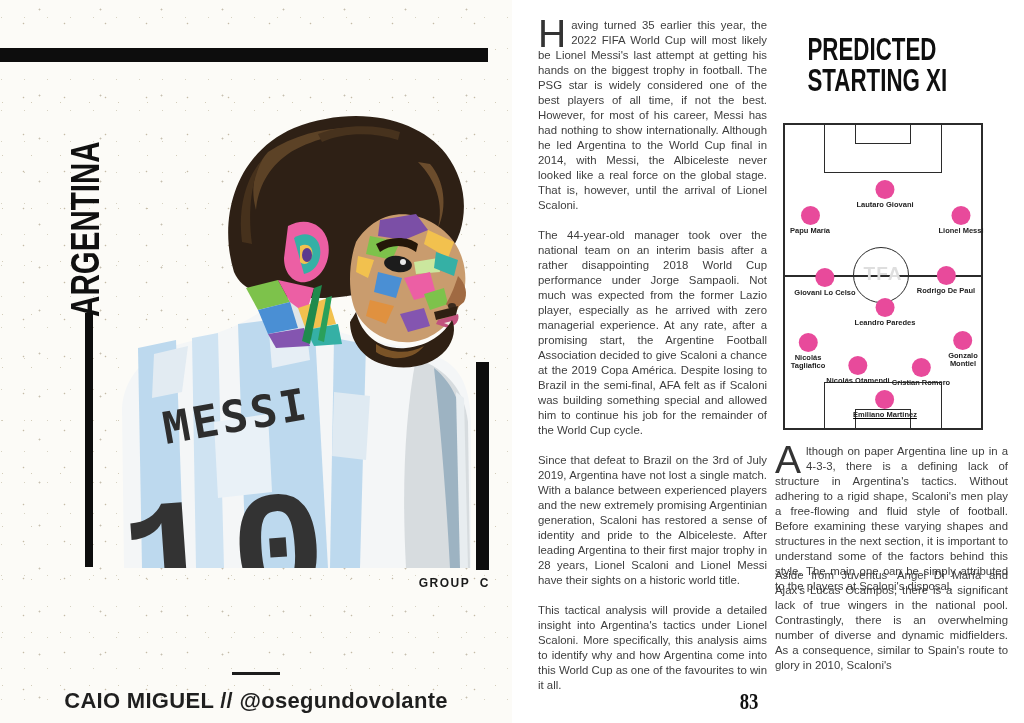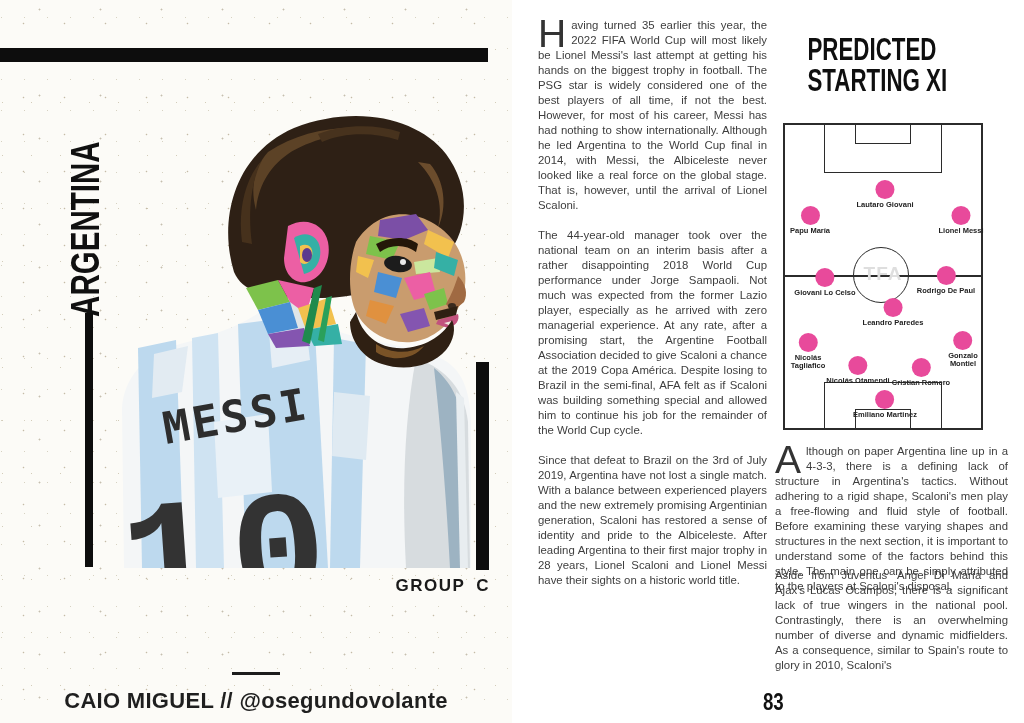--- a/index.html
+++ b/index.html
@@ -17,38 +17,38 @@
     background-size:41px 37px,29px 53px,61px 43px,23px 31px;
     background-position:3px 5px,17px 23px,9px 31px,13px 2px;}
   .top-bar{position:absolute;left:0;top:48px;width:488px;height:14px;background:#0d0d0d;}
   .argentina-wrap{position:absolute;left:4px;top:206px;width:162px;height:46px;
     transform:rotate(-90deg);display:flex;align-items:center;justify-content:center;}
   .argentina-wrap span{display:inline-block;font-size:41px;font-weight:bold;color:#101010;
     transform:scaleX(0.72);letter-spacing:0px;white-space:nowrap;}
   .vline-left{position:absolute;left:85px;top:313px;width:8px;height:254px;background:#0d0d0d;}
   .vbar-right{position:absolute;left:476px;top:362px;width:13px;height:208px;background:#0d0d0d;}
   .artwork{position:absolute;left:118px;top:92px;width:372px;height:476px;}
-  .group-label{position:absolute;right:22px;top:576px;font-size:17px;font-weight:bold;
+  .group-label{position:absolute;right:22px;top:576px;font-size:12px;font-weight:bold;
     letter-spacing:1.5px;word-spacing:5px;color:#1a1a1a;}
   .credit-row{position:absolute;left:0;top:672px;width:512px;display:flex;
     align-items:center;justify-content:center;gap:13px;flex-direction:column;}
   .credit-dash{width:48px;height:3px;background:#1c1c1c;}
   .credit-text{font-size:22px;font-weight:bold;color:#1f1f1f;letter-spacing:.3px;white-space:nowrap;}
 
   
   .right-page{position:absolute;left:512px;top:0;width:512px;height:723px;background:#ffffff;}
   .body-text{font-size:11.4px;line-height:15px;text-align:justify;color:#3d3d3d;}
   .body-text p{margin:0 0 15px 0;}
   .dropcap{float:left;font-size:39px;line-height:29px;padding:1px 5px 0 0;color:#333;}
   .col1{position:absolute;left:26px;top:18px;width:229px;}
   .heading{position:absolute;left:263px;top:34px;width:232px;text-align:left;color:#0f0f0f;}
   .heading div{font-size:31px;line-height:31px;font-weight:bold;transform:scaleX(0.72);white-space:nowrap;}
   .para5{position:absolute;left:263px;top:444px;width:233px;}
   .para6{position:absolute;left:263px;top:568px;width:233px;}
-  .page-number-wrap{position:absolute;left:225px;top:688px;width:50px;text-align:right;}
+  .page-number-wrap{position:absolute;left:225px;top:688px;width:50px;text-align:left;font-family:Liberation Serif, serif;}
   .page-number-wrap span{display:inline-block;font-size:24px;font-weight:bold;color:#111;transform:scaleX(0.78);}
 
   
   .pitch{position:absolute;left:271px;top:123px;width:200px;height:307px;
     border:2px solid #2b2b2b;background:#ffffff;box-sizing:border-box;overflow:visible;}
   .pitch .box{position:absolute;box-sizing:border-box;border:1.5px solid #2b2b2b;background:#fff;}
   .pen-top{left:39px;top:-1px;width:118px;height:49px;border-top:none;}
   .goal-top{left:70px;top:-1px;width:56px;height:20px;border-top:none;}
   .pen-bot{left:39px;bottom:-1px;width:118px;height:47px;border-bottom:none;}
   .goal-bot{left:70px;bottom:-1px;width:56px;height:20px;border-bottom:none;}
@@ -154,20 +154,21 @@
       <div class="credit-dash"></div>
     </div>
   </div>
 
   <div class="right-page">
 
     <div class="col1 body-text">
       <p><span class="dropcap">H</span><span>aving turned 35 earlier this year, the 2022 FIFA World Cup will most likely be Lionel Messi's last attempt at getting his hands on the biggest trophy in football. The PSG star is widely considered one of the best players of all time, if not the best. However, for most of his career, Messi has had nothing to show internationally. Although he led Argentina to the World Cup final in 2014, with Messi, the Albiceleste never looked like a real force on the global stage. That is, however, until the arrival of Lionel Scaloni.</span></p>
       <p>The 44-year-old manager took over the national team on an interim basis after a rather disappointing 2018 World Cup performance under Jorge Sampaoli. Not much was expected from the former Lazio player, especially as he arrived with zero managerial experience. At any rate, after a promising start, the Argentine Football Association decided to give Scaloni a chance at the 2019 Copa América. Despite losing to Brazil in the semi-final, AFA felt as if Scaloni was building something special and allowed him to continue his job for the remainder of the World Cup cycle.</p>
       <p>Since that defeat to Brazil on the 3rd of July 2019, Argentina have not lost a single match. With a balance between experienced players and the new extremely promising Argentinian generation, Scaloni has restored a sense of identity and pride to the Albiceleste. After leading Argentina to their first major trophy in 28 years, Lionel Scaloni and Lionel Messi have their sights on a historic world title.</p>
+      <p>This tactical analysis will provide a detailed insight into Argentina's tactics under Lionel Scaloni. More specifically, this analysis aims to identify why and how Argentina come into this World Cup as one of the favourites to win it all.</p>
     </div>
 
     <div class="heading">
       <div>PREDICTED</div>
       <div>STARTING XI</div>
     </div>
 
     <div class="pitch">
       <div class="box pen-top"></div>
       <div class="box goal-top"></div>
@@ -190,41 +191,41 @@
             <div class="plabel">Lionel Messi</div>
           </div>
           <div class="player" style="left: 40px; top: 142.5px;">
             <div class="dot"></div>
             <div class="plabel">Giovani Lo Celso</div>
           </div>
           <div class="player" style="left: 161px; top: 140.5px;">
             <div class="dot"></div>
             <div class="plabel">Rodrigo De Paul</div>
           </div>
-          <div class="player" style="left: 100px; top: 172.5px; margin-left: 8px;">
+          <div class="player" style="left: 100px; top: 172.5px;">
             <div class="dot"></div>
             <div class="plabel">Leandro Paredes</div>
           </div>
           <div class="player" style="left: 23px; top: 207.5px;">
             <div class="dot"></div>
             <div class="plabel">Nicolás<br>Tagliafico</div>
           </div>
           <div class="player" style="left: 178px; top: 205.5px;">
             <div class="dot"></div>
             <div class="plabel">Gonzalo<br>Montiel</div>
           </div>
           <div class="player" style="left: 73px; top: 230.5px; text-align: right;">
             <div class="dot"></div>
             <div class="plabel">Nicolás Otamendi</div>
           </div>
           <div class="player" style="left: 136px; top: 232.5px;">
             <div class="dot"></div>
             <div class="plabel">Cristian Romero</div>
           </div>
-          <div class="player" style="left: 100px; top: 264.5px;">
+          <div class="player" style="left: 100px; top: 264.5px; text-decoration: underline;">
             <div class="dot"></div>
             <div class="plabel">Emiliano Martinez</div>
           </div>
         </div>
     </div>
 
     <div class="para5 body-text">
       <p><span class="dropcap">A</span><span>lthough on paper Argentina line up in a 4-3-3, there is a defining lack of structure in Argentina's tactics. Without adhering to a rigid shape, Scaloni's men play a free-flowing and fluid style of football. Before examining these varying shapes and structures in the next section, it is important to understand some of the factors behind this style. The main one can be simply attributed to the players at Scaloni's disposal.</span></p>
     </div>
     <div class="para6 body-text">

